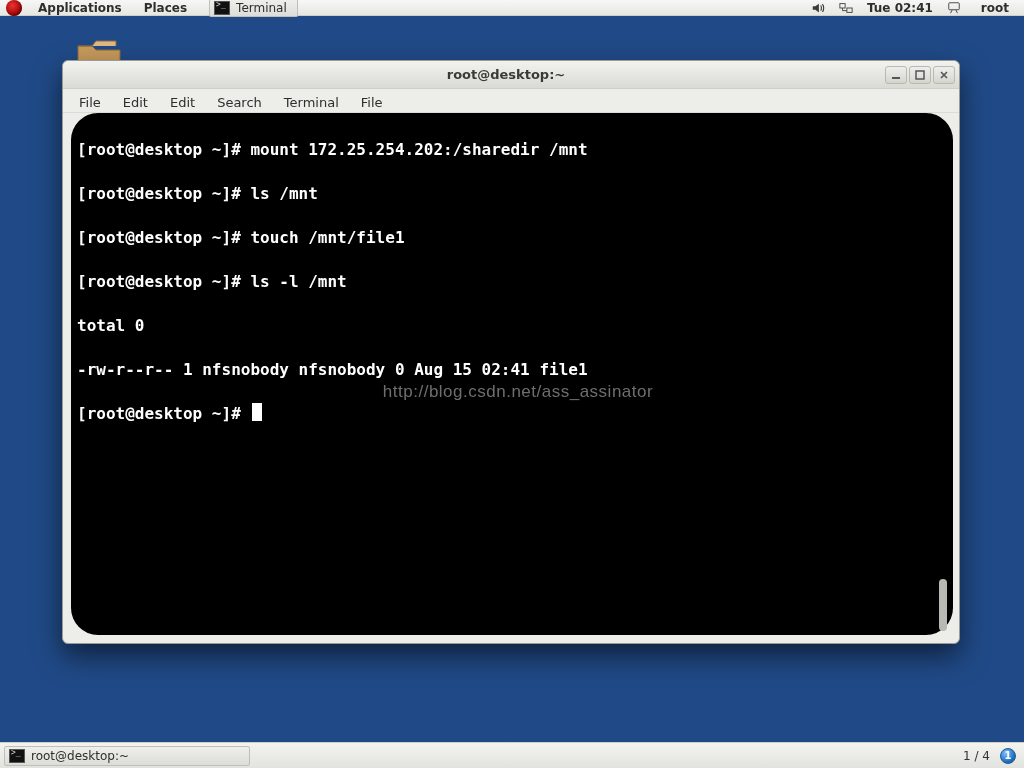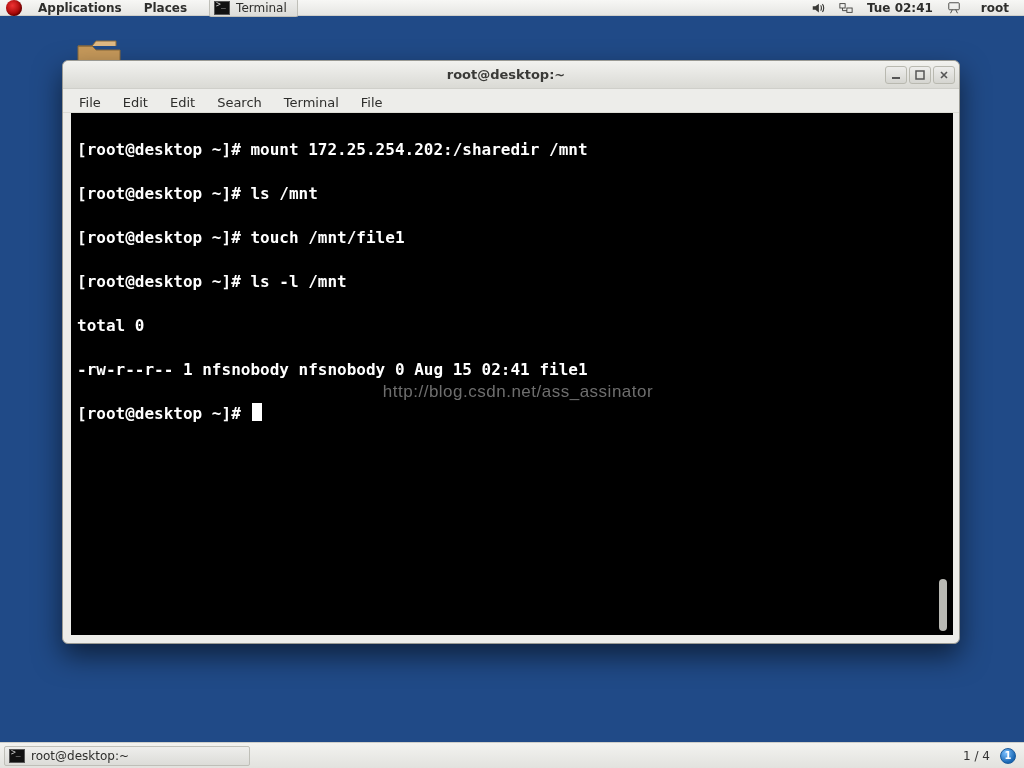--- a/index.html
+++ b/index.html
@@ -84,20 +84,21 @@
   .term-body {
     position: relative;
     width: 882px; height: 522px;
     background: #000;
     font-family: "DejaVu Sans Mono", "Liberation Mono", monospace;
     font-size: 16px; line-height: 22px;
     color: #fff; font-weight: 700;
     padding: 4px 6px 4px 6px;
     white-space: pre;
     overflow: hidden;
+    border-radius: 27px;
   }
   .term-line { display: block; }
   .cursor {
     display: inline-block; width: 10px; height: 18px;
     background: #fff; vertical-align: -2px; margin-left: 2px;
   }
   .watermark {
     position: absolute; left: 12px; right: 0; top: 268px;
     text-align: center; color: #6e6e6e; font-family: Liberation Sans, sans-serif;
     font-size: 17px; font-weight: 400; pointer-events: none;

